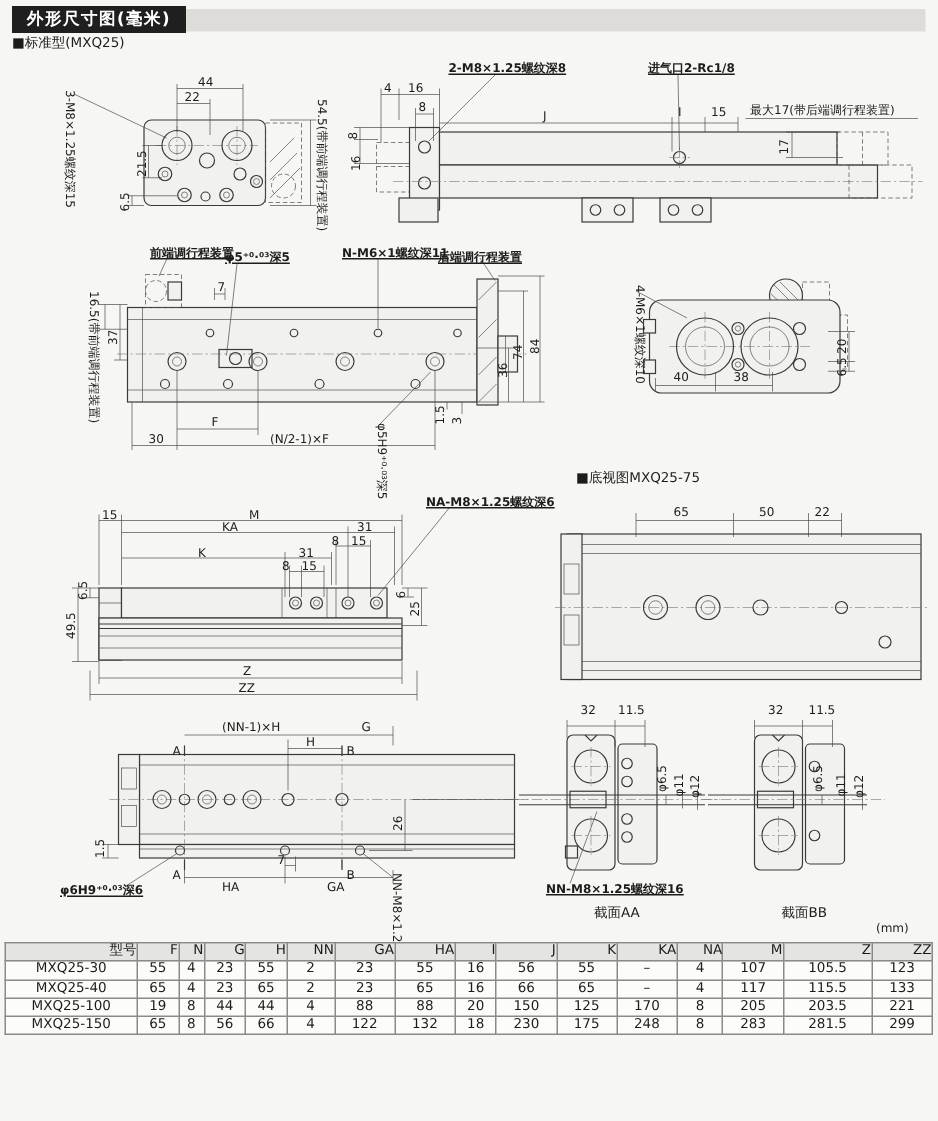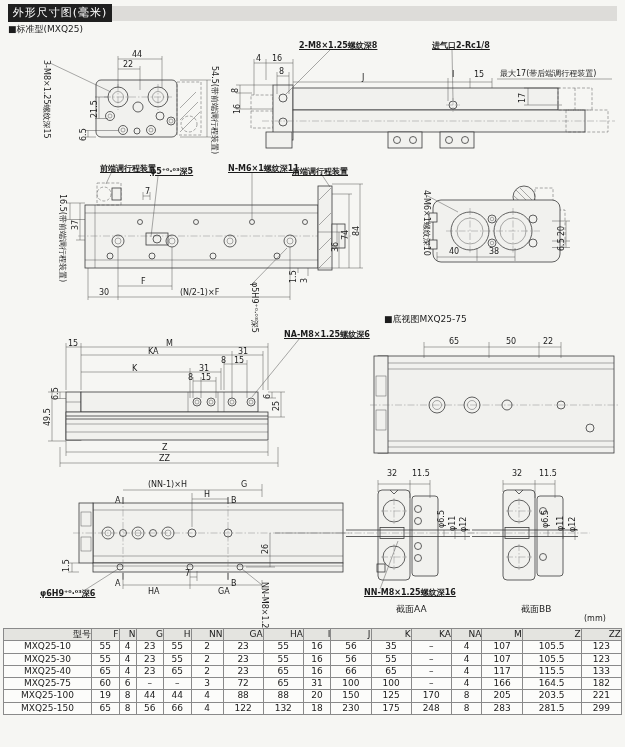--- a/index.html
+++ b/index.html
@@ -9,22 +9,22 @@
     font-family:"DejaVu Sans","Liberation Sans",sans-serif;
     color:#1c1c1c;
   }
   .abs{position:absolute;}
   .lbl{position:absolute;font-size:8px;line-height:1;white-space:nowrap;color:#1c1c1c;}
   .lbl9{font-size:9px;}
   .ul{text-decoration:underline;font-weight:bold;}
   .r90{transform:rotate(90deg);transform-origin:left top;}
   .rm90{transform:rotate(-90deg);transform-origin:left top;}
   .header-strip{left:8px;top:6px;width:609px;height:15px;background:#dddcd9;}
-  .header-box{left:8px;top:4px;width:104px;height:18px;background:#1f1f1f;color:#fff;
-    font-size:11px;font-weight:normal;text-align:center;line-height:18px;letter-spacing:1px;}
+  .header-box{left:8px;top:4px;width:116px;height:18px;background:#1f1f1f;color:#fff;
+    font-size:11px;font-weight:bold;text-align:center;line-height:18px;letter-spacing:1px;}
   .subtitle{left:8px;top:25px;font-size:9px;}
   svg .f{fill:#f1f1ee;stroke:#3a3a3a;stroke-width:0.8;}
   svg .s{fill:none;stroke:#3a3a3a;stroke-width:0.8;}
   svg .t{fill:none;stroke:#4a4a4a;stroke-width:0.45;}
   svg .dash{fill:none;stroke:#555;stroke-width:0.5;stroke-dasharray:3 1.8;}
   svg .cl{fill:none;stroke:#777;stroke-width:0.4;stroke-dasharray:7 2 1.5 2;}
   svg .dim{fill:none;stroke:#444;stroke-width:0.45;}
   
   .dim-table{position:absolute;left:3px;top:628px;width:619px;border-collapse:collapse;
     font-size:9px;background:#fcfcfa;}
@@ -530,38 +530,20 @@
         <th>K</th>
         <th>KA</th>
         <th>NA</th>
         <th>M</th>
         <th>Z</th>
         <th>ZZ</th>
       </tr>
     </thead>
   <tbody>
       <tr>
-        <td>MXQ25-10</td>
-        <td>55</td>
-        <td>4</td>
-        <td>23</td>
-        <td>55</td>
-        <td>2</td>
-        <td>23</td>
-        <td>55</td>
-        <td>16</td>
-        <td>56</td>
-        <td>35</td>
-        <td>–</td>
-        <td>4</td>
-        <td>107</td>
-        <td>105.5</td>
-        <td>123</td>
-      </tr>
-      <tr>
         <td>MXQ25-30</td>
         <td>55</td>
         <td>4</td>
         <td>23</td>
         <td>55</td>
         <td>2</td>
         <td>23</td>
         <td>55</td>
         <td>16</td>
         <td>56</td>
@@ -582,38 +564,20 @@
         <td>23</td>
         <td>65</td>
         <td>16</td>
         <td>66</td>
         <td>65</td>
         <td>–</td>
         <td>4</td>
         <td>117</td>
         <td>115.5</td>
         <td>133</td>
-      </tr>
-      <tr>
-        <td>MXQ25-75</td>
-        <td>60</td>
-        <td>6</td>
-        <td>–</td>
-        <td>–</td>
-        <td>3</td>
-        <td>72</td>
-        <td>65</td>
-        <td>31</td>
-        <td>100</td>
-        <td>100</td>
-        <td>–</td>
-        <td>4</td>
-        <td>166</td>
-        <td>164.5</td>
-        <td>182</td>
       </tr>
       <tr>
         <td>MXQ25-100</td>
         <td>19</td>
         <td>8</td>
         <td>44</td>
         <td>44</td>
         <td>4</td>
         <td>88</td>
         <td>88</td>

